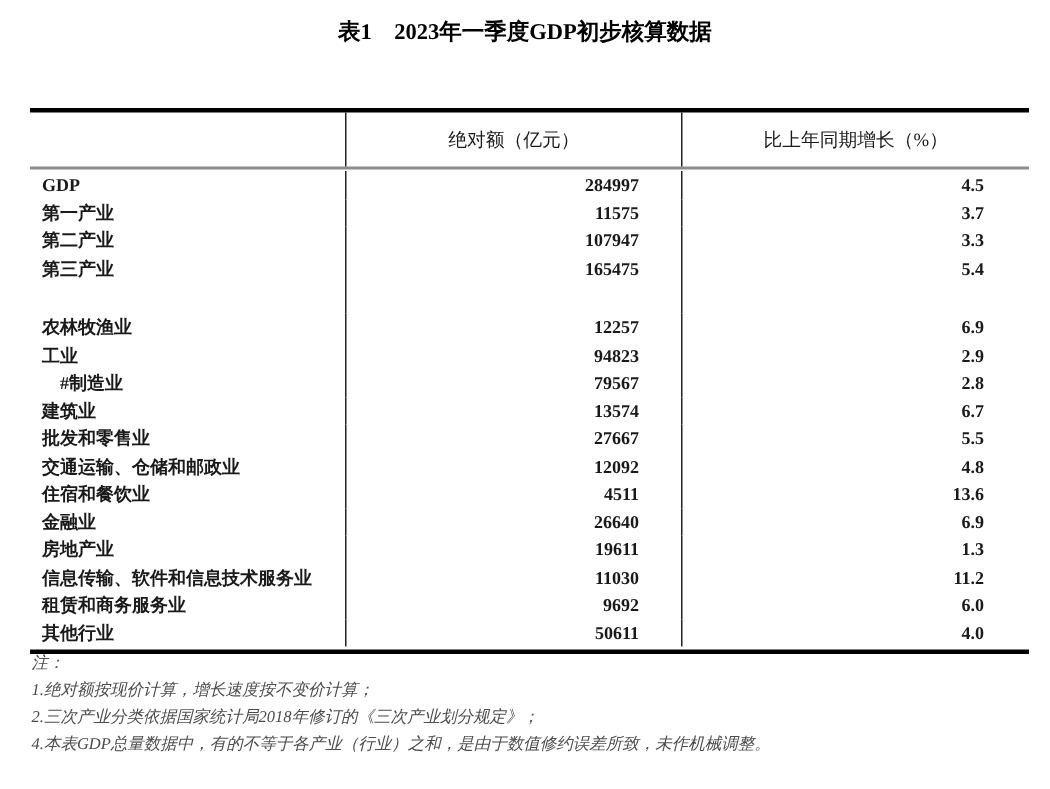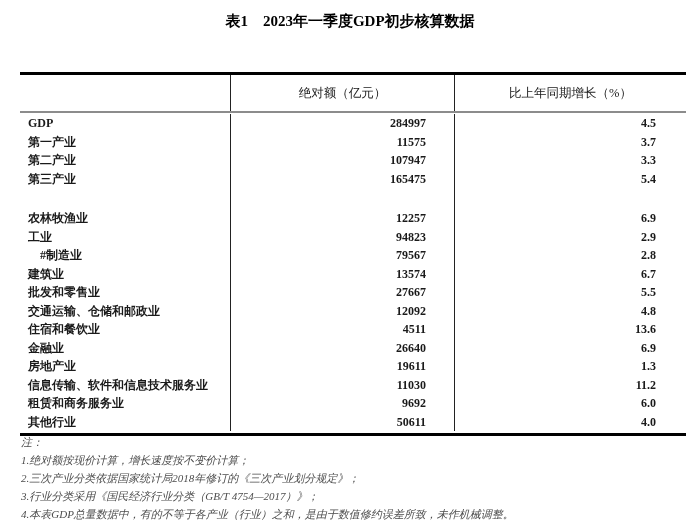--- a/index.html
+++ b/index.html
@@ -155,17 +155,16 @@
         <div class="td col-gro">4.0</div>
       </div>
 
     </div>
   </div>
 
   <div class="notes">
     <div class="note-line">注：</div>
     <div class="note-line">1.绝对额按现价计算，增长速度按不变价计算；</div>
     <div class="note-line">2.三次产业分类依据国家统计局2018年修订的《三次产业划分规定》；</div>
-    <div class="note-line">3.行业分类采用《国民经济行业分类（GB/T 4754—2017）》；</div>
     <div class="note-line">4.本表GDP总量数据中，有的不等于各产业（行业）之和，是由于数值修约误差所致，未作机械调整。</div>
   </div>
 
 </div>
 
 </body></html>

